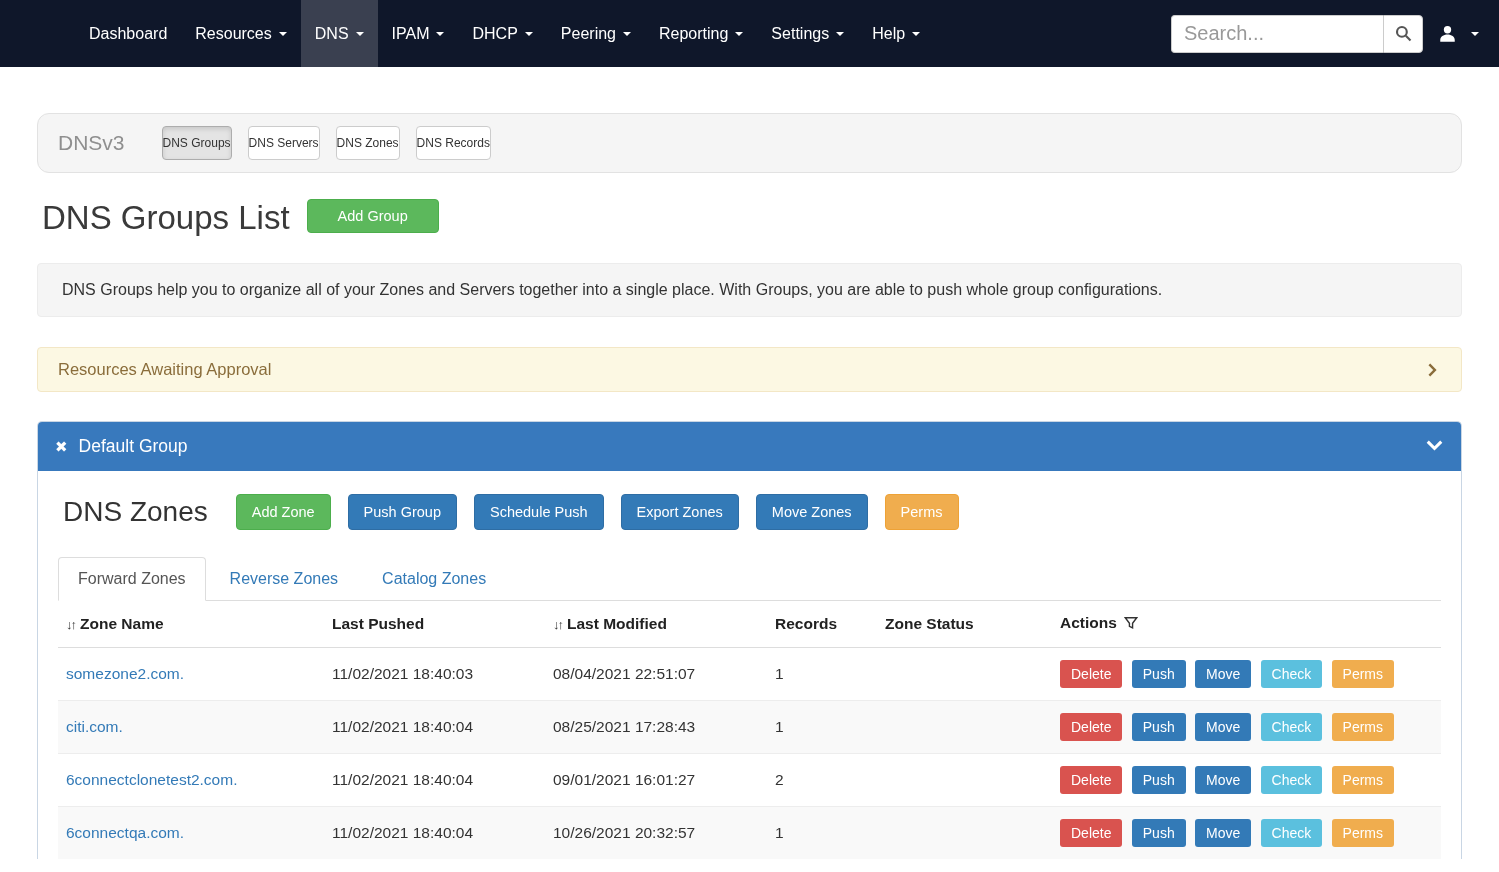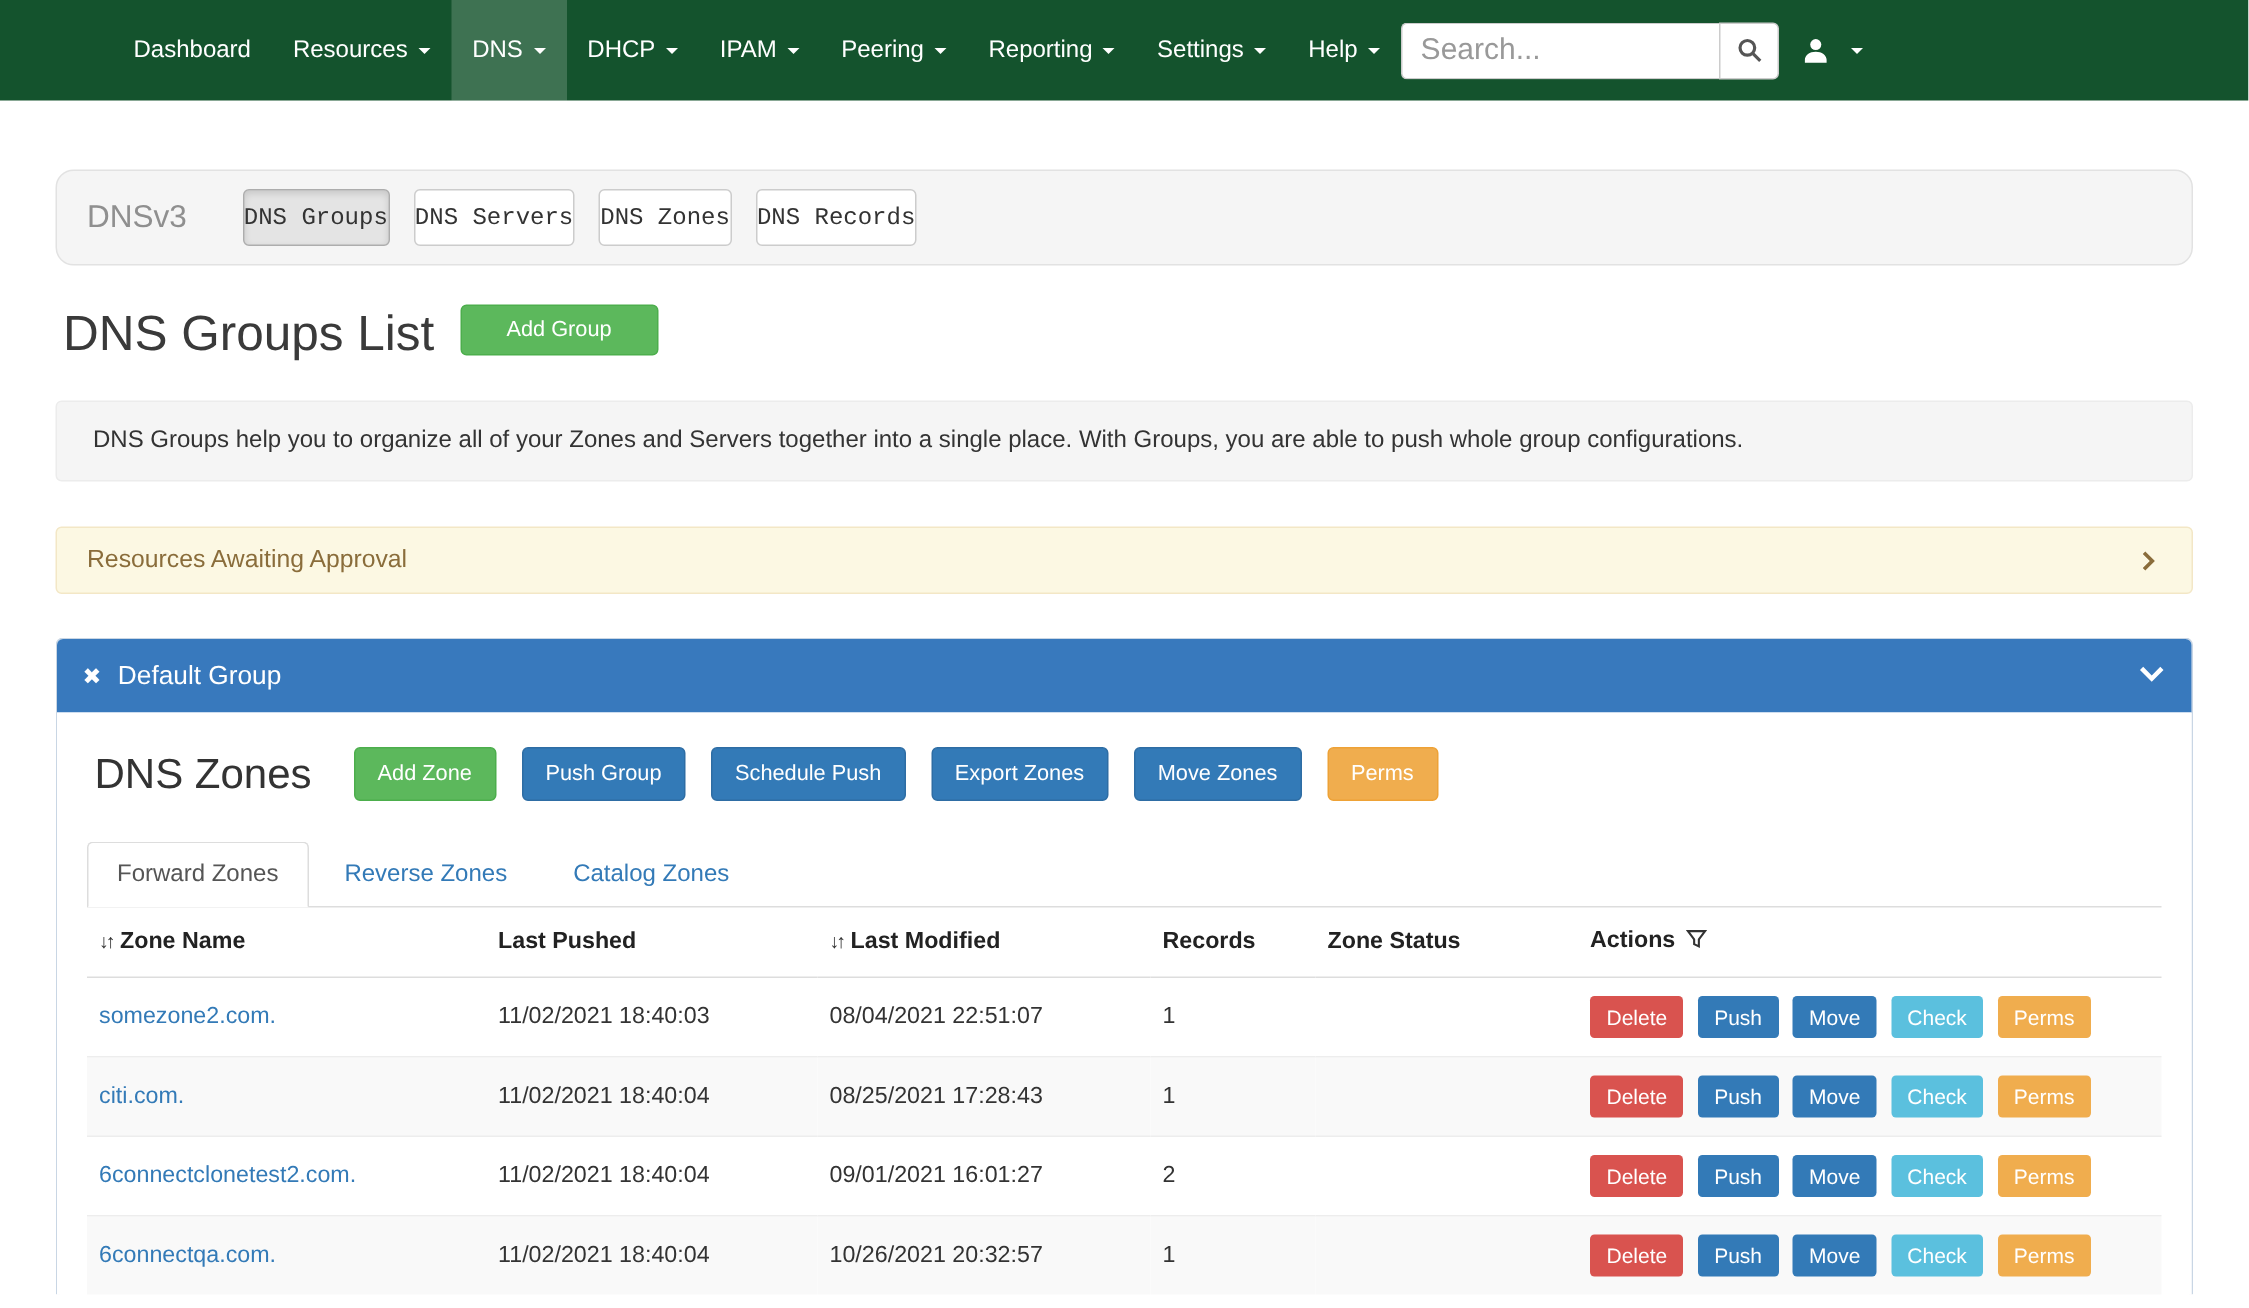--- a/index.html
+++ b/index.html
@@ -5,22 +5,22 @@
   * { box-sizing: border-box; }
   html, body { margin: 0; padding: 0; }
   body {
     width: 1499px; height: 872px; overflow: hidden;
     font-family: "Liberation Sans", sans-serif;
     background: #fff; color: #333;
   }
 
   
   .navbar {
-    height: 67px; background: #14532d;
-    display: flex; align-items: stretch; justify-content: flex-start;
+    height: 67px; background: #0f172a;
+    display: flex; align-items: stretch; justify-content: space-between;
     padding-left: 75px;
   }
   .nav-left { display: flex; }
   .nav-item {
     display: flex; align-items: center; padding: 0 14px;
     color: #fff; font-size: 16px; text-decoration: none; cursor: pointer;
     white-space: nowrap;
   }
   .nav-item.active { background: rgba(255,255,255,0.18); }
   .caret {
@@ -43,23 +43,23 @@
   }
   .user-menu { display: flex; align-items: center; gap: 7px; cursor: pointer; }
 
   
   .dnsv3-bar {
     margin: 46px 37px 0; background: #f5f5f5; border: 1px solid #e2e2e2;
     border-radius: 12px; padding: 12px 20px; display: flex; align-items: center;
   }
   .dnsv3-title { font-size: 21px; color: #8f8f8f; margin-right: 37px; }
   .btn-tabbtn {
-    font-size: 16px; padding: 9px 0; background: #fff; border: 1px solid #ccc;
+    font-size: 12px; padding: 9px 0; background: #fff; border: 1px solid #ccc;
     border-radius: 4px; margin-right: 16px; color: #333; cursor: pointer;
-    font-family: Liberation Mono, monospace;
+    font-family: Liberation Sans, sans-serif;
   }
   .btn-tabbtn.active {
     background: #e4e4e4; border-color: #adadad;
     box-shadow: inset 0 2px 5px rgba(0,0,0,0.13);
   }
 
   
   .page-title-row { display: flex; align-items: flex-start; gap: 17px; margin: 26px 42px 0; }
   .page-title { font-size: 33px; color: #3a3a3a; font-weight: 400; margin: 0; }
   .btn {
@@ -139,25 +139,25 @@
     <a class="nav-item">Dashboard</a>
     <a class="nav-item">
         <span>Resources</span>
         <span class="caret"></span>
       </a>
     <a class="nav-item active">
         <span>DNS</span>
         <span class="caret"></span>
       </a>
     <a class="nav-item">
+        <span>IPAM</span>
+        <span class="caret"></span>
+      </a>
+    <a class="nav-item">
         <span>DHCP</span>
-        <span class="caret"></span>
-      </a>
-    <a class="nav-item">
-        <span>IPAM</span>
         <span class="caret"></span>
       </a>
     <a class="nav-item">
         <span>Peering</span>
         <span class="caret"></span>
       </a>
     <a class="nav-item">
         <span>Reporting</span>
         <span class="caret"></span>
       </a>

